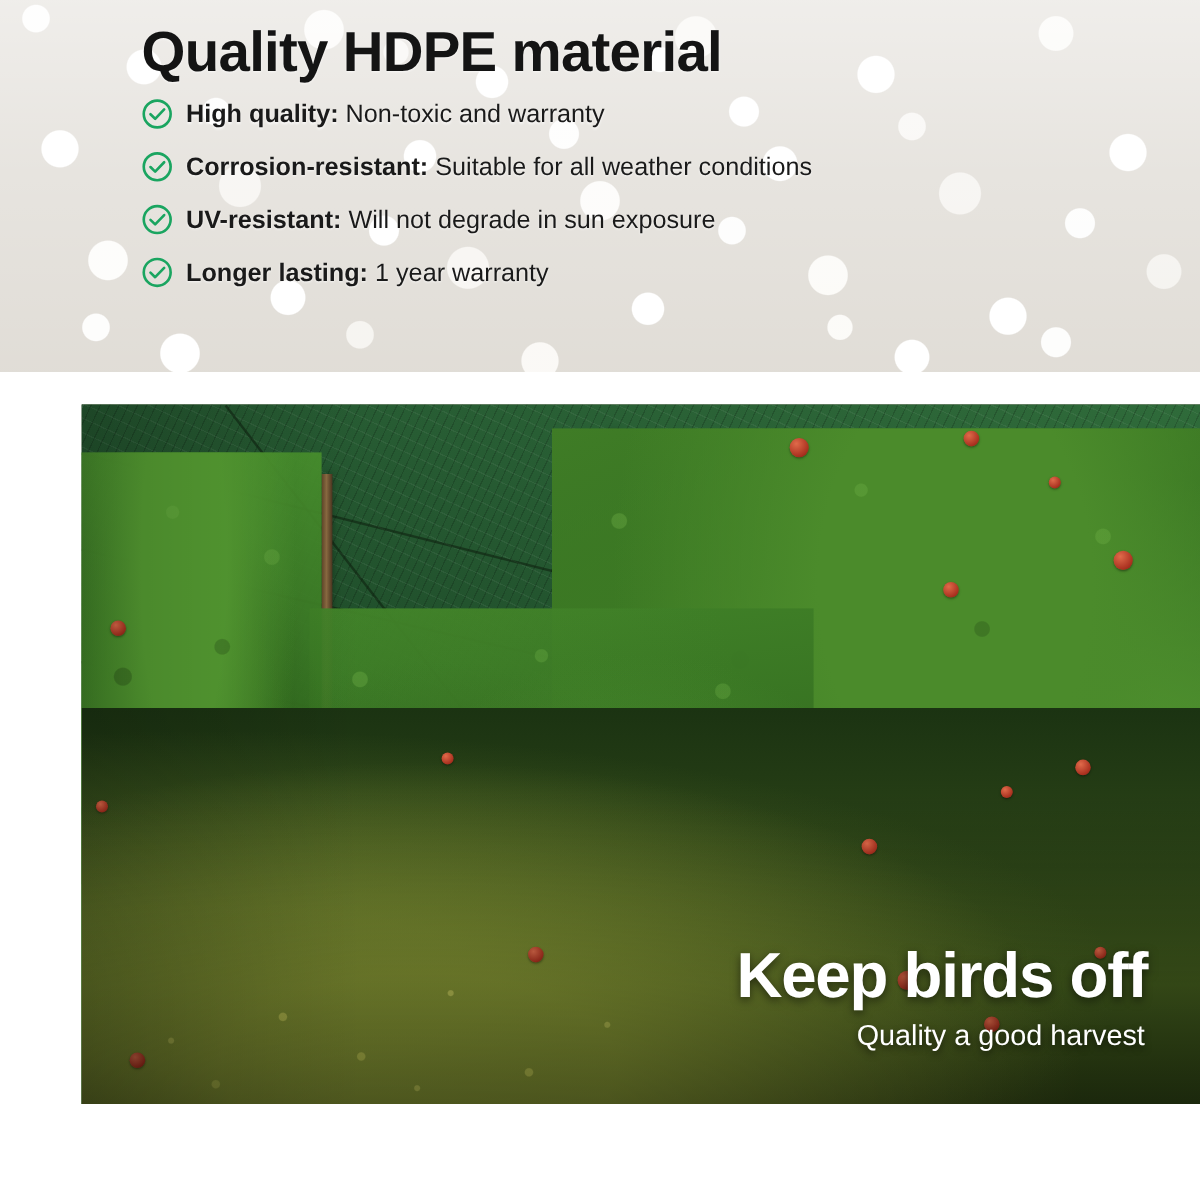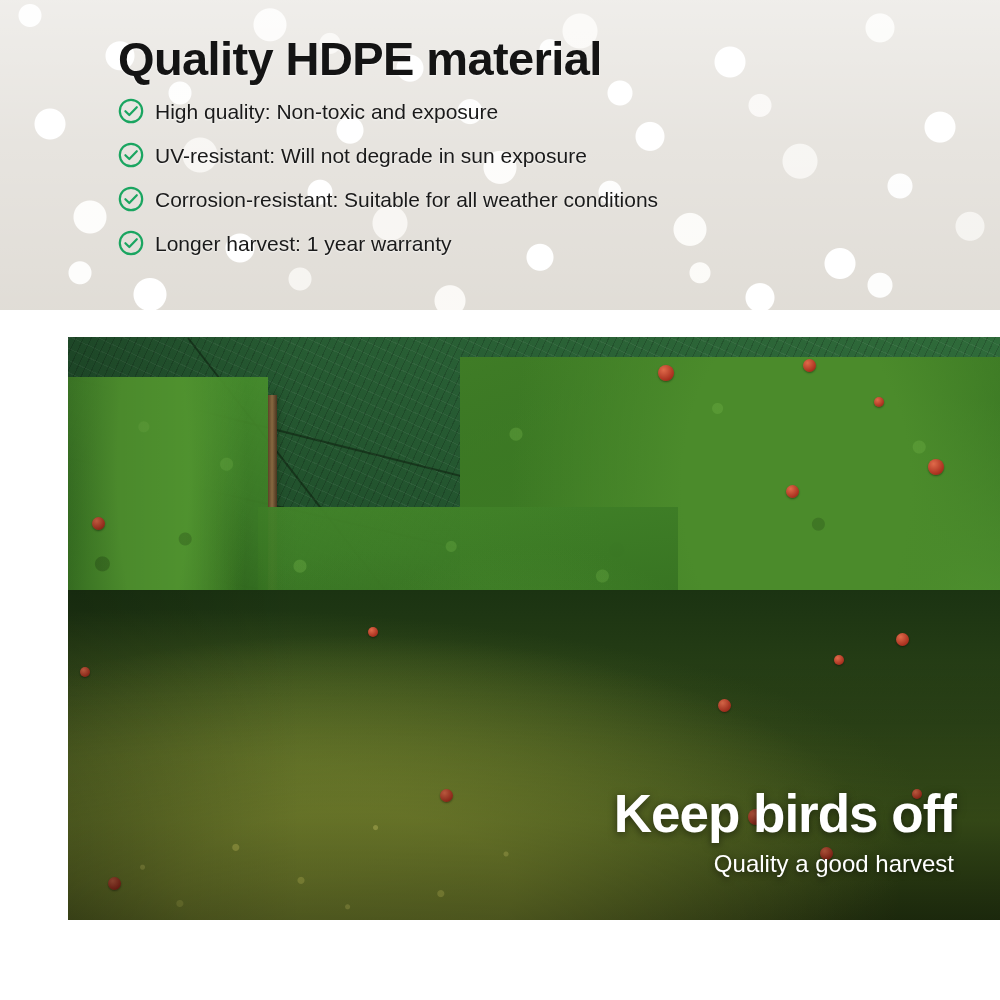--- a/index.html
+++ b/index.html
@@ -98,21 +98,21 @@
     padding: 16px 0 0 118px;
     box-sizing: border-box;
   }
 
   .top-title {
     font-size: 47px;
     font-weight: bold;
     color: #141414;
     letter-spacing: -0.6px;
     line-height: 1.15;
-    margin: 16px 0 12px 0;
+    margin: 0 0 12px 0;
     text-shadow: 0 1px 2px rgba(255,255,255,.7);
   }
 
   .feature-list {
     list-style: none;
     margin: 0;
     padding: 0;
   }
   .feature-item {
     display: flex;
@@ -127,21 +127,21 @@
     margin-right: 11px;
     display: block;
   }
   .feature-text {
     font-size: 21px;
     color: #1a1a1a;
     white-space: nowrap;
     text-shadow: 0 1px 2px rgba(255,255,255,.75);
   }
   .feature-text b {
-    font-weight: normal;
+    font-weight: bold;
     text-align: center;
   }
 
   
   .panel-bottom {
     position: absolute;
     left: 68px;
     top: 337px;
     width: 932px;
     height: 583px;
@@ -316,51 +316,51 @@
 
       <ul class="feature-list">
 
         <li class="feature-item">
           <span class="check-icon">
             <svg width="26" height="26" viewBox="0 0 26 26" aria-hidden="true">
               <circle cx="13" cy="13" r="11.2" fill="none" stroke="#1aa560" stroke-width="2.2"></circle>
               <path d="M7.4 13.2 L11.3 17 L18.8 9.2" fill="none" stroke="#1aa560" stroke-width="2.2" stroke-linecap="round" stroke-linejoin="round"></path>
             </svg>
           </span>
-          <span class="feature-text"><b>High quality:</b><span> Non-toxic and exposure</span></span>
+          <span class="feature-text"><b>High quality:</b><span> Non-toxic and warranty</span></span>
+        </li>
+
+        <li class="feature-item">
+          <span class="check-icon">
+            <svg width="26" height="26" viewBox="0 0 26 26" aria-hidden="true">
+              <circle cx="13" cy="13" r="11.2" fill="none" stroke="#1aa560" stroke-width="2.2"></circle>
+              <path d="M7.4 13.2 L11.3 17 L18.8 9.2" fill="none" stroke="#1aa560" stroke-width="2.2" stroke-linecap="round" stroke-linejoin="round"></path>
+            </svg>
+          </span>
+          <span class="feature-text"><b>Corrosion-resistant:</b><span> Suitable for all weather conditions</span></span>
         </li>
 
         <li class="feature-item">
           <span class="check-icon">
             <svg width="26" height="26" viewBox="0 0 26 26" aria-hidden="true">
               <circle cx="13" cy="13" r="11.2" fill="none" stroke="#1aa560" stroke-width="2.2"></circle>
               <path d="M7.4 13.2 L11.3 17 L18.8 9.2" fill="none" stroke="#1aa560" stroke-width="2.2" stroke-linecap="round" stroke-linejoin="round"></path>
             </svg>
           </span>
           <span class="feature-text"><b>UV-resistant:</b><span> Will not degrade in sun exposure</span></span>
         </li>
 
         <li class="feature-item">
           <span class="check-icon">
             <svg width="26" height="26" viewBox="0 0 26 26" aria-hidden="true">
               <circle cx="13" cy="13" r="11.2" fill="none" stroke="#1aa560" stroke-width="2.2"></circle>
               <path d="M7.4 13.2 L11.3 17 L18.8 9.2" fill="none" stroke="#1aa560" stroke-width="2.2" stroke-linecap="round" stroke-linejoin="round"></path>
             </svg>
           </span>
-          <span class="feature-text"><b>Corrosion-resistant:</b><span> Suitable for all weather conditions</span></span>
-        </li>
-
-        <li class="feature-item">
-          <span class="check-icon">
-            <svg width="26" height="26" viewBox="0 0 26 26" aria-hidden="true">
-              <circle cx="13" cy="13" r="11.2" fill="none" stroke="#1aa560" stroke-width="2.2"></circle>
-              <path d="M7.4 13.2 L11.3 17 L18.8 9.2" fill="none" stroke="#1aa560" stroke-width="2.2" stroke-linecap="round" stroke-linejoin="round"></path>
-            </svg>
-          </span>
-          <span class="feature-text"><b>Longer harvest:</b><span> 1 year warranty</span></span>
+          <span class="feature-text"><b>Longer lasting:</b><span> 1 year warranty</span></span>
         </li>
 
       </ul>
     </div>
   </section>
 
   <section class="panel-bottom">
 
     <div class="orchard-sky"></div>
 

